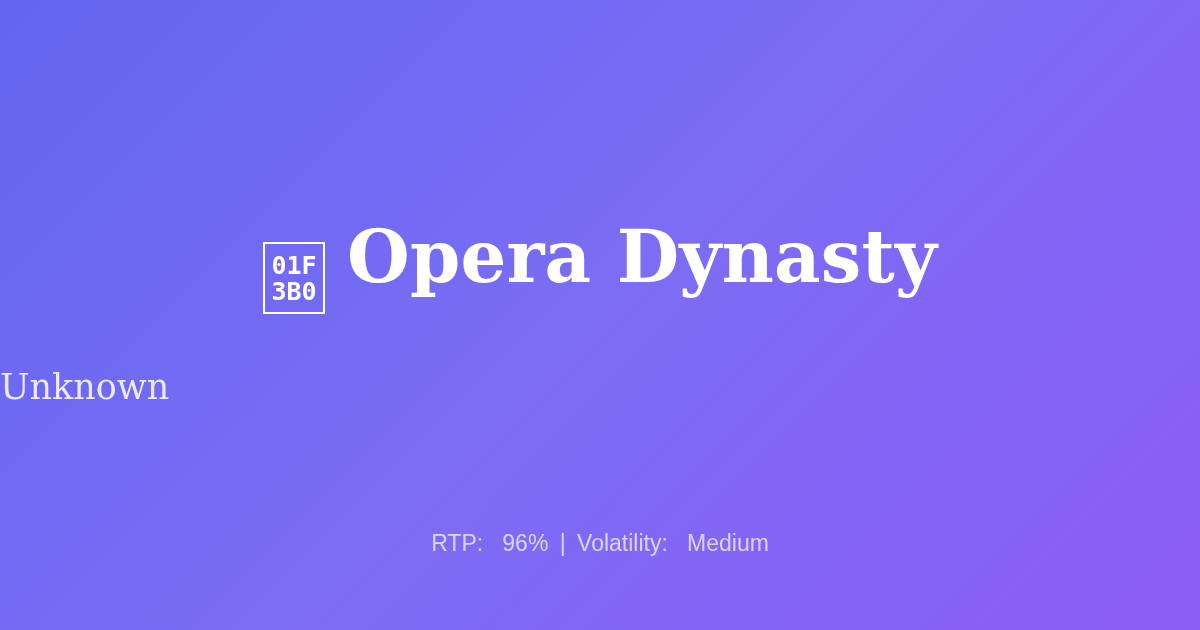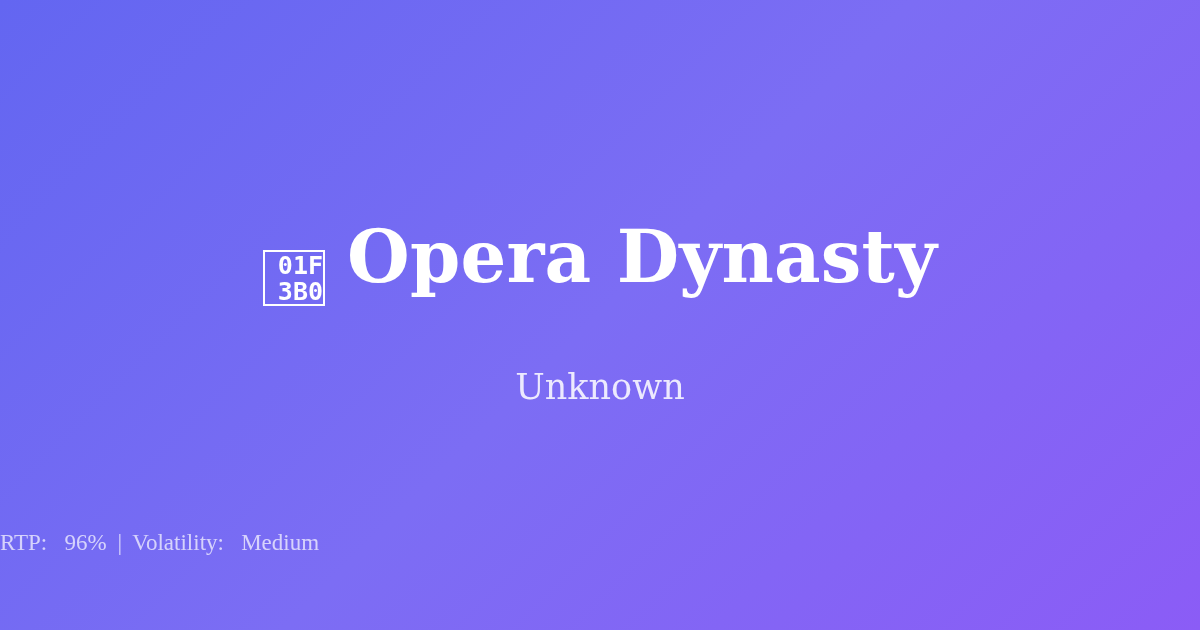--- a/index.html
+++ b/index.html
@@ -34,26 +34,26 @@
     top: 226px;
     height: 104px;
     display: flex;
     align-items: center;
     justify-content: center;
     gap: 22px;
   }
 
   .tofu-glyph {
     width: 62px;
-    height: 56px;
+    height: 72px;
     box-sizing: border-box;
     border: 2.5px solid #ffffff;
     display: flex;
     flex-direction: column;
-    align-items: flex-end;
+    align-items: center;
     justify-content: center;
     flex: 0 0 auto;
     line-height: 1;
     padding: 1px 0 0 0;
   }
   .tofu-line {
     font-family: "DejaVu Sans Mono", "Liberation Mono", monospace;
     font-weight: 700;
     font-size: 25px;
     letter-spacing: 0px;
@@ -72,36 +72,37 @@
     letter-spacing: 0.2px;
     margin-top: 6px;
   }
 
   
   .provider {
     position: absolute;
     left: 0;
     right: 0;
     top: 365px;
-    text-align: center;
+    text-align: left;
     font-family: "DejaVu Serif", "Liberation Serif", serif;
     font-weight: 400;
     font-size: 35px;
     line-height: 44px;
     color: rgba(255, 255, 255, 0.86);
     white-space: nowrap;
   }
 
   
   .stats {
     position: absolute;
     left: 0;
     right: 0;
     top: 528px;
-    font-family: Liberation Serif, serif;
+    text-align: center;
+    font-family: Liberation Sans, sans-serif;
     font-weight: 400;
     font-size: 23px;
     line-height: 30px;
     color: rgba(255, 255, 255, 0.70);
     white-space: nowrap;
   }
   .stats .sep {
     padding: 0 5px;
   }
 </style>

